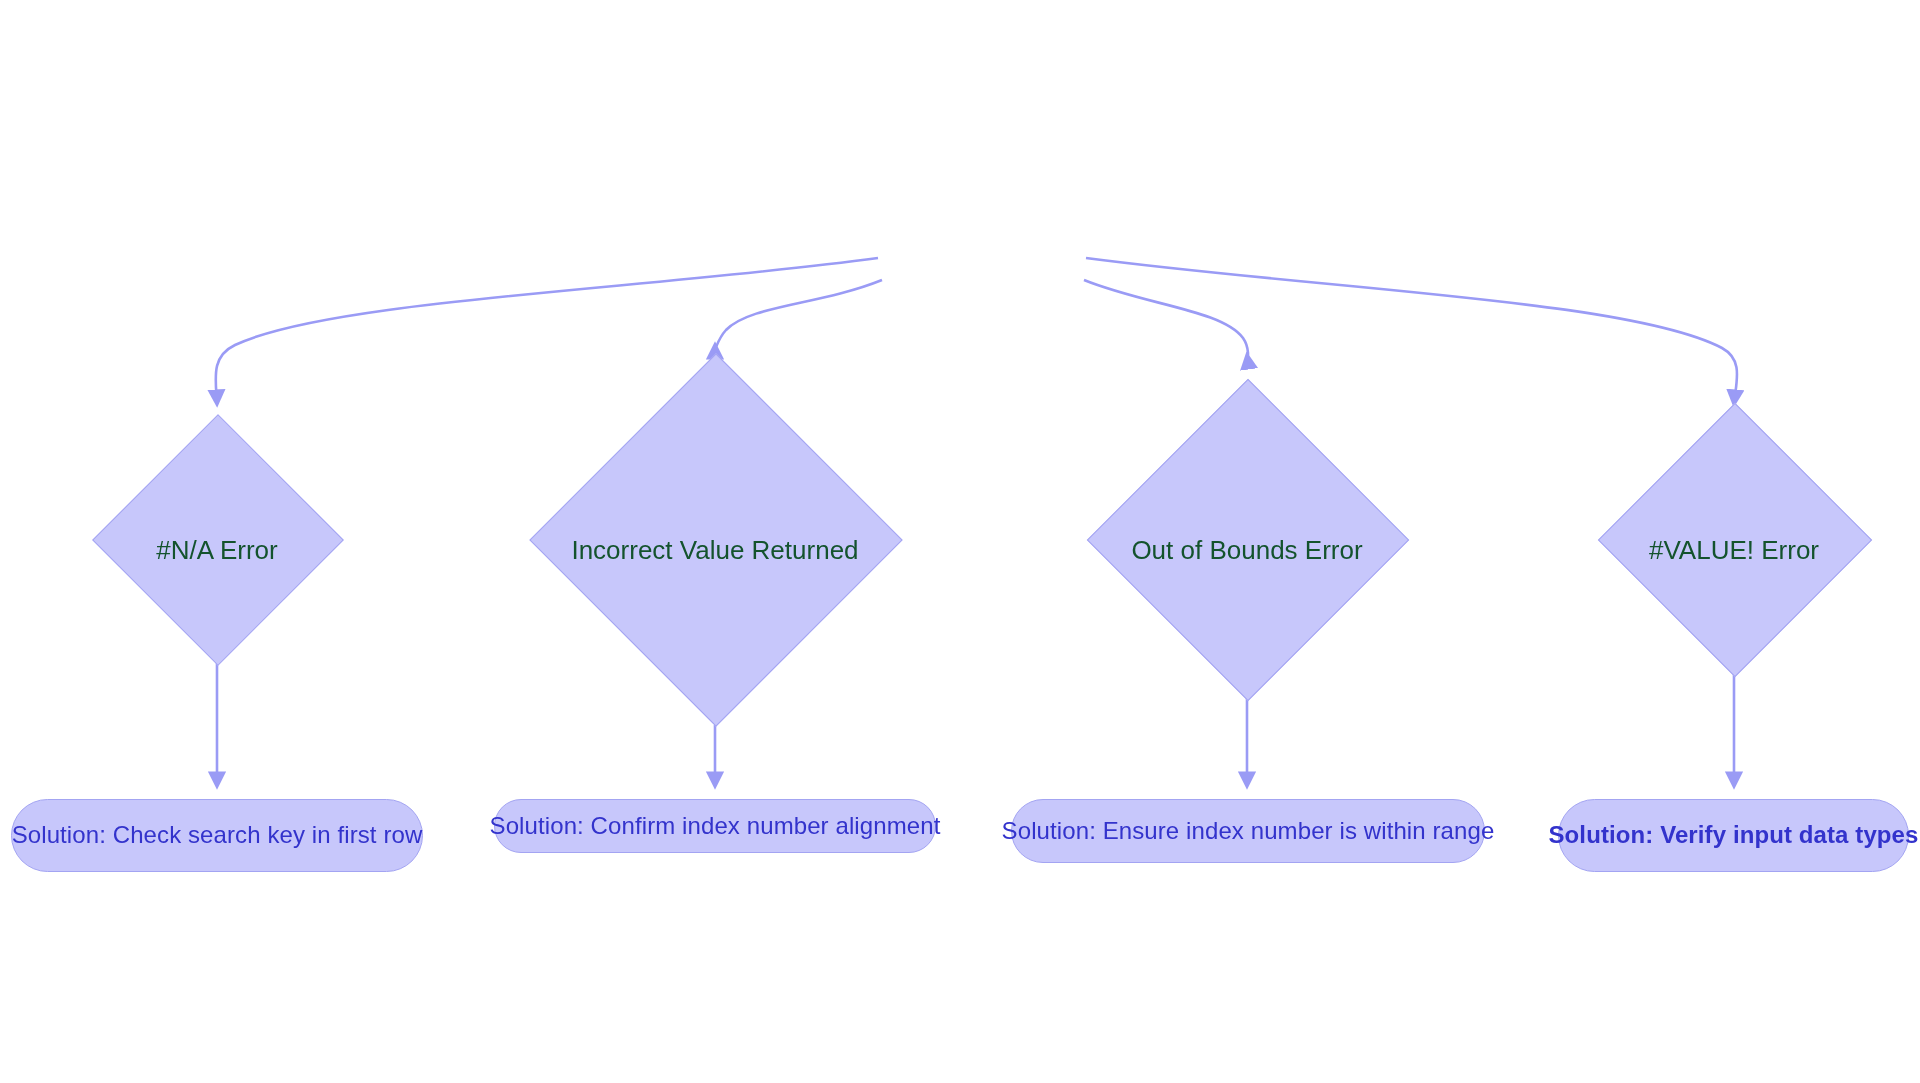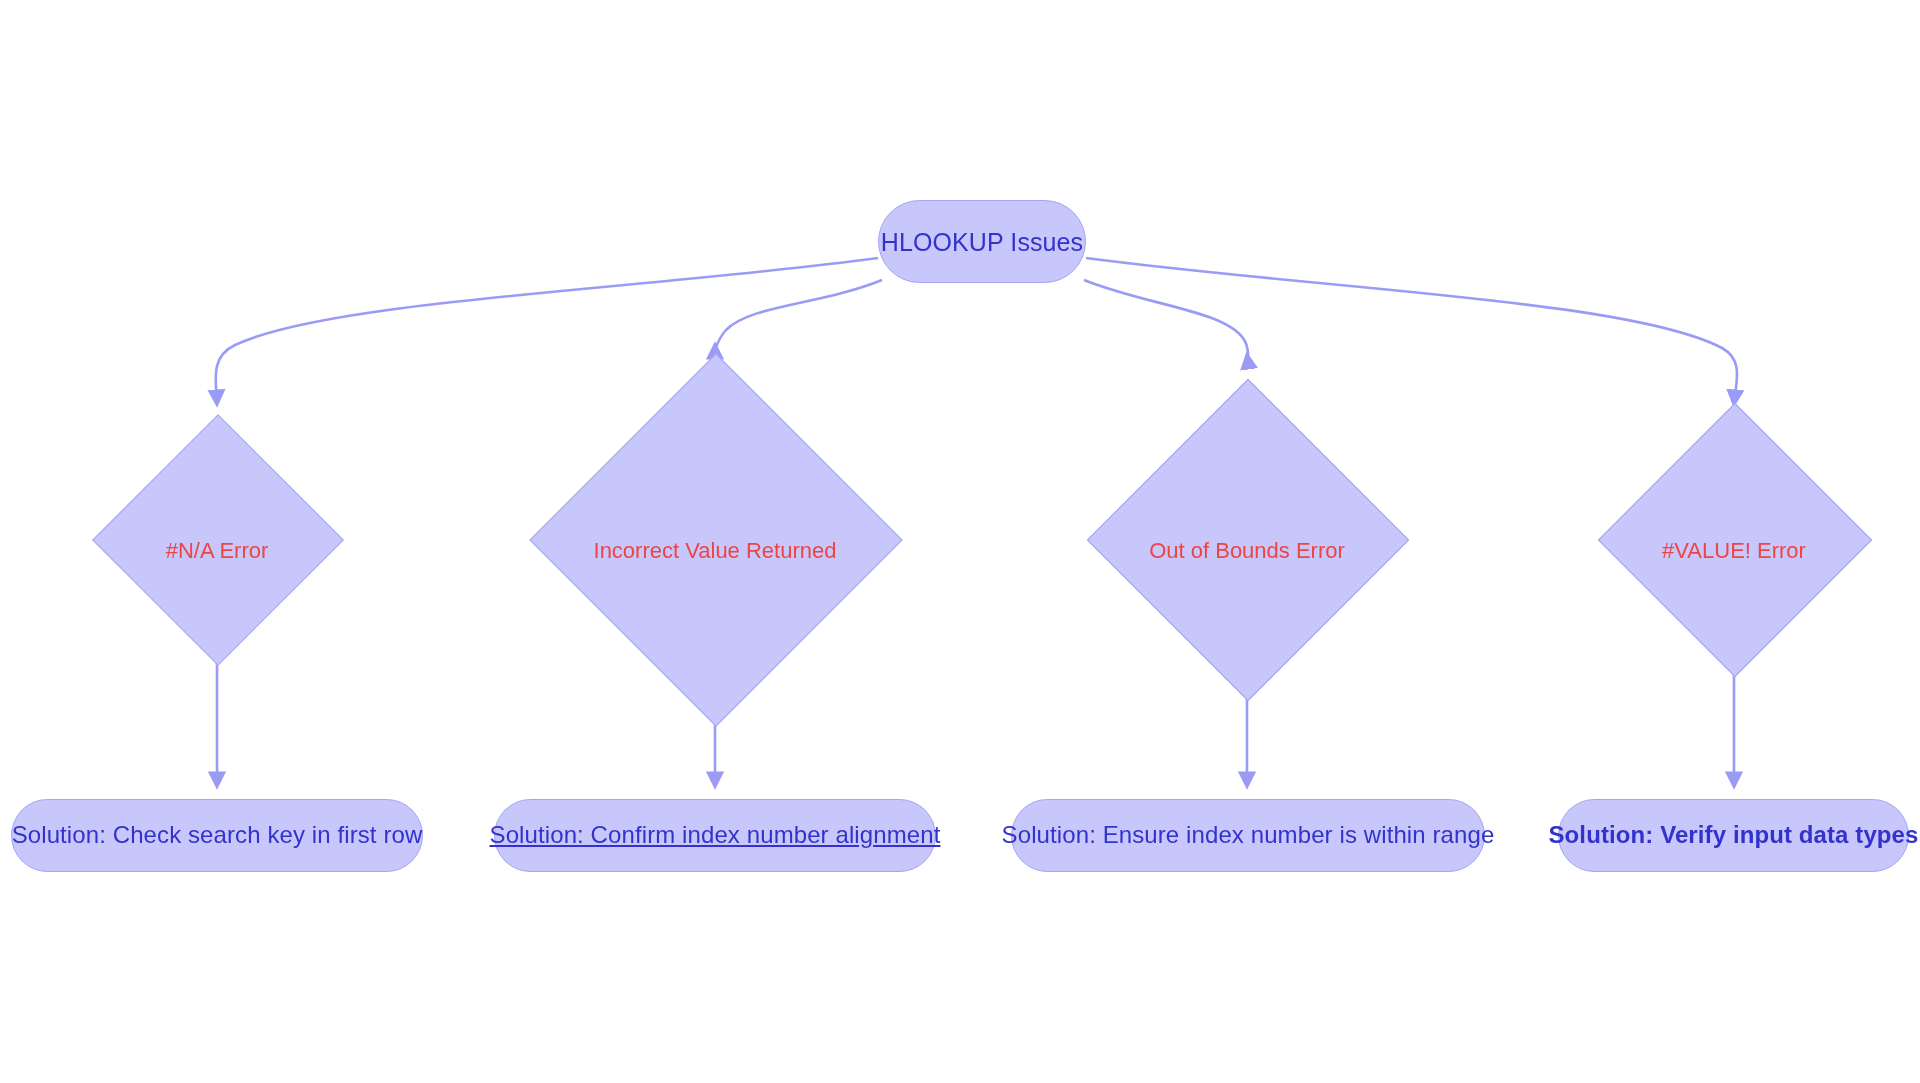--- a/index.html
+++ b/index.html
@@ -57,22 +57,22 @@
     position: absolute;
     left: 50%;
     top: 50%;
     background: #c7c7fb;
     border: 1.6px solid #a3a4f2;
     transform-origin: center center;
   }
   .node-diamond .diamond-label {
     position: relative;
     z-index: 2;
-    font-size: 22px;
-    color: #ef4444;
+    font-size: 26px;
+    color: #14532d;
     white-space: nowrap;
     margin-top: 24px;
   }
 </style>
 </head>
 <body>
 
 <div id="canvas">
 
   <svg id="edge-layer" viewBox="0 0 1920 1083" width="1920" height="1083" xmlns="http://www.w3.org/2000/svg">
@@ -92,23 +92,20 @@
 
     <path d="M 217,659 L 217,786" fill="none" stroke="#9a9bf5" stroke-width="2.6" marker-end="url(#arrowhead)"></path>
 
     <path d="M 715,725 L 715,786" fill="none" stroke="#9a9bf5" stroke-width="2.6" marker-end="url(#arrowhead)"></path>
 
     <path d="M 1247,696 L 1247,786" fill="none" stroke="#9a9bf5" stroke-width="2.6" marker-end="url(#arrowhead)"></path>
 
     <path d="M 1734,675 L 1734,786" fill="none" stroke="#9a9bf5" stroke-width="2.6" marker-end="url(#arrowhead)"></path>
   </svg>
 
-  <div class="node node-pill node-root" style="left:878px; top:200px; width:208px; height:83px;">
-    <span>HLOOKUP Issues</span>
-  </div>
 
   <div class="node node-diamond" style="left:93px; top:415px; width:248px; height:248px;">
     <span class="diamond-shape" style="width:176px; height:176px; margin-left:-88px; margin-top:-88px; transform:rotate(45deg);"></span>
     <span class="diamond-label">#N/A Error</span>
   </div>
 
   <div class="node node-diamond" style="left:1087px; top:379px; width:320px; height:320px;">
     <span class="diamond-shape" style="width:226px; height:226px; margin-left:-113px; margin-top:-113px; transform:rotate(45deg);"></span>
     <span class="diamond-label">Out of Bounds Error</span>
   </div>
@@ -120,25 +117,25 @@
 
   <div class="node node-pill" style="left:11px; top:799px; width:412px; height:73px;">
     <span>Solution: Check search key in first row</span>
   </div>
 
   <div class="node node-diamond" style="left:1598px; top:403px; width:272px; height:272px;">
     <span class="diamond-shape" style="width:192px; height:192px; margin-left:-96px; margin-top:-96px; transform:rotate(45deg);"></span>
     <span class="diamond-label">#VALUE! Error</span>
   </div>
 
-  <div class="node node-pill" style="left:494px; top:799px; width:442px; height:73px;text-decoration:underline;">
+  <div class="node node-pill" style="left:494px; top:799px; width:442px; height:54px;">
     <span>Solution: Confirm index number alignment</span>
   </div>
 
-  <div class="node node-pill" style="left:1011px; top:799px; width:474px; height:73px;">
+  <div class="node node-pill" style="left:1011px; top:799px; width:474px; height:64px;">
     <span>Solution: Ensure index number is within range</span>
   </div>
 
   <div class="node node-pill" style="left:1558px; top:799px; width:351px; height:73px;font-weight:bold;">
     <span>Solution: Verify input data types</span>
   </div>
 
 </div>
 
 </body></html>

